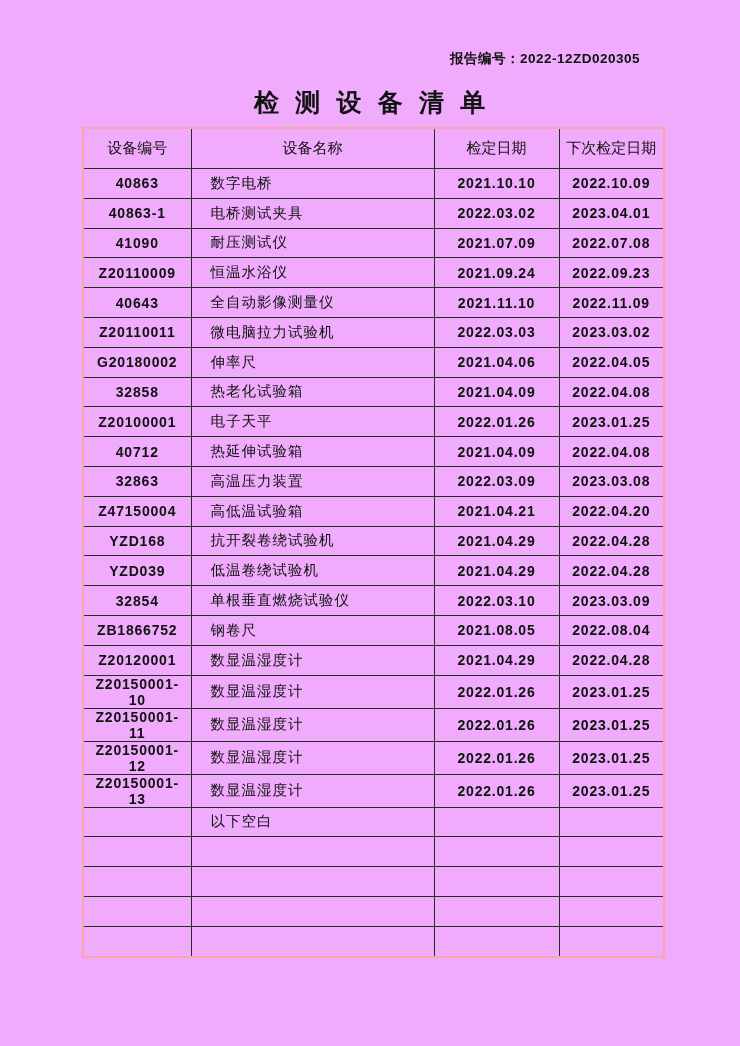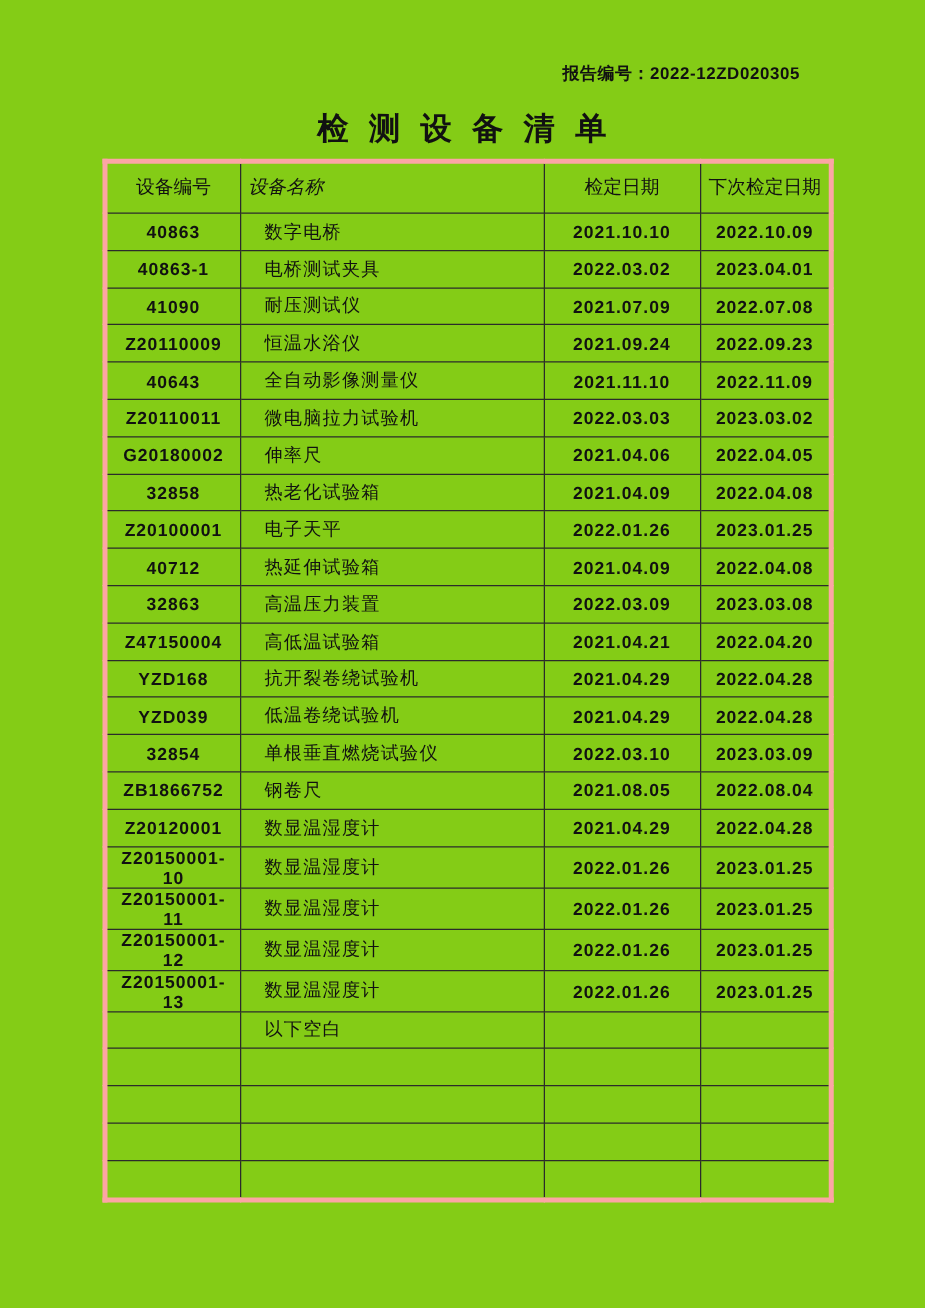--- a/index.html
+++ b/index.html
@@ -4,21 +4,21 @@
 <style>
   html, body {
     margin: 0;
     padding: 0;
     background: #ffffff;
   }
   .page {
     position: relative;
     width: 740px;
     height: 1046px;
-    background: #84cc16;
+    background: #f0abfc;
     overflow: hidden;
     font-family: "Liberation Serif", "DejaVu Serif", serif;
     color: #1a1a1a;
   }
   .report-no {
     position: absolute;
     top: 50px;
     right: 100px;
     font-family: "Liberation Sans", "DejaVu Sans", sans-serif;
     font-weight: 700;
@@ -41,21 +41,21 @@
     color: #111;
     white-space: nowrap;
   }
   table.equip-table {
     position: absolute;
     top: 127px;
     left: 82px;
     width: 581px;
     border-collapse: collapse;
     table-layout: fixed;
-    border: 4px solid #fca5a5;
+    border: 2px solid #fca5a5;
   }
   table.equip-table col.c1 { width: 108px; }
   table.equip-table col.c2 { width: 243px; }
   table.equip-table col.c3 { width: 125px; }
   table.equip-table col.c4 { width: 105px; }
   table.equip-table th,
   table.equip-table td {
     border: 1.4px solid #2b2b2b;
     padding: 0 6px;
     text-align: center;
@@ -72,21 +72,21 @@
   }
   table.equip-table td {
     height: 28.8px;
     font-family: "Liberation Sans", "DejaVu Sans", sans-serif;
     font-weight: 700;
     font-size: 14px;
     letter-spacing: 0.8px;
     color: #111;
   }
   
-  table.equip-table th:nth-child(2) { text-align: left; font-style: italic; }
+  table.equip-table th:nth-child(2) { text-align: center; }
   table.equip-table td:nth-child(2) {
     text-align: left;
     padding-left: 19px;
     font-family: "Liberation Serif", "DejaVu Serif", serif;
     font-weight: 400;
     font-size: 14.5px;
     letter-spacing: 1px;
   }
 </style>
 </head>

